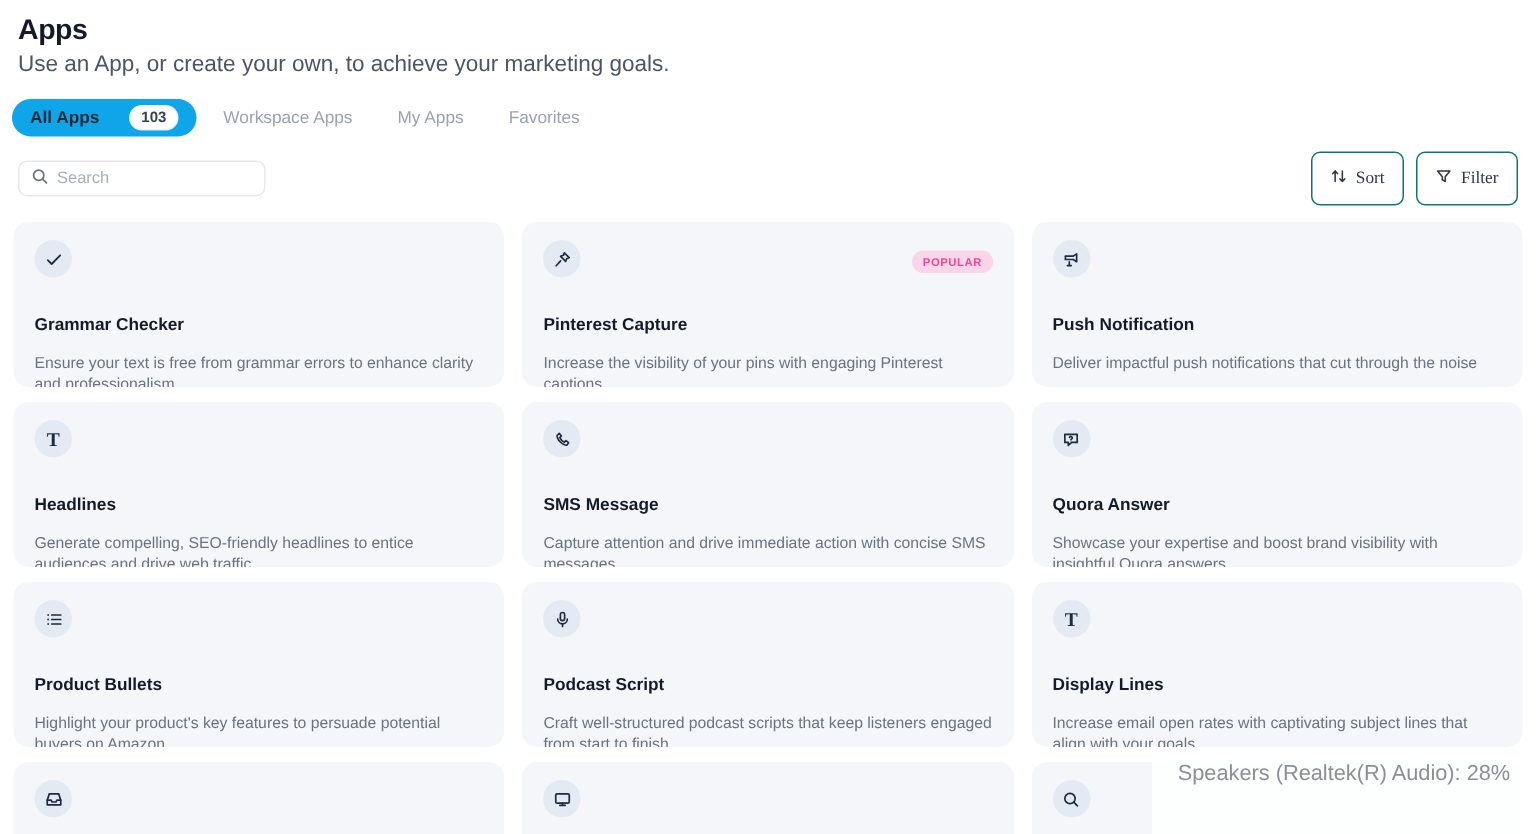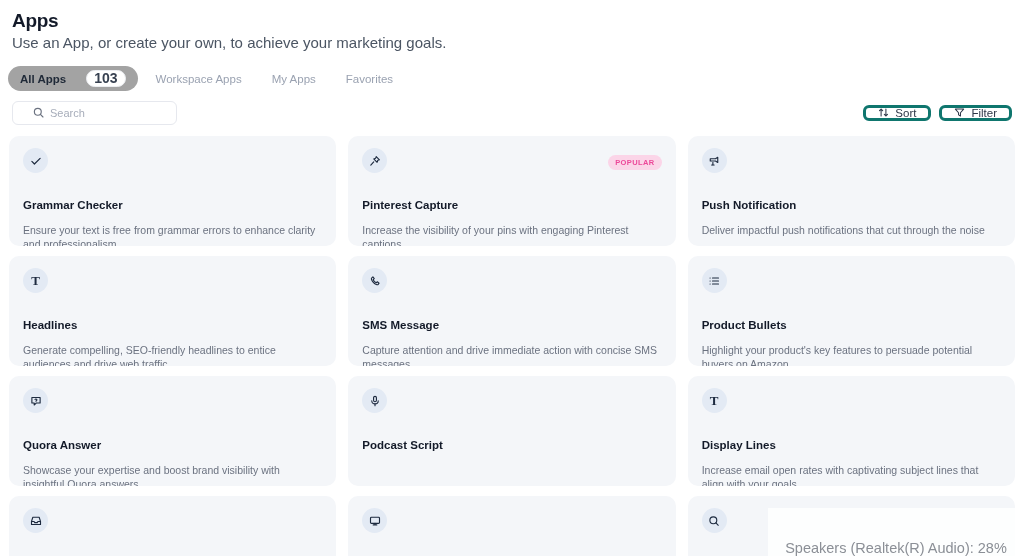--- a/index.html
+++ b/index.html
@@ -27,51 +27,51 @@
     display: flex; align-items: center; gap: 6px;
     margin: 16px 0 0 8px;
   }
   .tab {
     display: flex; align-items: center; gap: 7px;
     height: 25px; padding: 0 12px;
     border-radius: 13px;
     font-size: 11.5px; color: #9aa2b1; cursor: pointer;
     white-space: nowrap;
   }
-  .tab.active { background: #a3a3a3; color: #1f2937; font-weight: 700; gap: 20px; }
+  .tab.active { background: #0ea5e9; color: #1f2937; font-weight: 700; gap: 20px; }
   .tab .count {
     background: #ffffff; color: #374151; font-weight: 600;
-    font-size: 14px; border-radius: 9px;
+    font-size: 10px; border-radius: 9px;
     padding: 2px 7px; line-height: 11px;
     border: 1px solid #eceef2;
   }
 
   
   .toolbar {
     display: flex; align-items: center; justify-content: space-between;
     margin: 10px 12px 0 12px;
   }
   .search {
     position: relative; width: 165px; height: 24px;
     border: 1px solid #e6e8ee; border-radius: 6px; background: #fff;
-    display: flex; align-items: center; padding: 0 20px; gap: 6px;
+    display: flex; align-items: center; padding: 0 8px; gap: 6px;
   }
   .search input {
     border: none; outline: none; width: 100%;
     font-size: 11px; color: #2b3445; background: transparent;
     font-family: "Liberation Sans", sans-serif;
   }
   .search input::placeholder { color: #a7adba; }
   .tool-btns { display: flex; gap: 8px; }
   .tbtn {
     display: flex; align-items: center; gap: 6px;
-    height: 16px; padding: 0 12px;
-    border: 3px solid #0f766e; border-radius: 6px;
+    height: 36px; padding: 0 12px;
+    border: 1px solid #0f766e; border-radius: 6px;
     background: #fff; font-size: 11.5px; color: #2e3748;
-    cursor: pointer; font-family: Liberation Sans, sans-serif;
+    cursor: pointer; font-family: Liberation Serif, serif;
   }
 
   
   .grid {
     margin: 11px 9px 0 9px;
     display: grid;
     grid-template-columns: repeat(3, 1fr);
     gap: 10px 12px;
   }
   .card {
@@ -109,21 +109,21 @@
     background: #fbd5e8; color: #ec4899;
     font-size: 7.5px; font-weight: 700; letter-spacing: 0.4px;
     padding: 3px 7px; border-radius: 8px; line-height: 9px;
   }
 
   
   .osd {
     position: absolute; right: 0; bottom: 0;
     width: 256px; height: 48px;
     background: rgba(255,255,255,0.82);
-    display: flex; align-items: flex-end; justify-content: center;
+    display: flex; align-items: flex-start; justify-content: center;
     font-size: 14.5px; color: #8b8f96;
     pointer-events: none;
   }
 </style>
 </head>
 <body>
 
 <div class="page">
 
   <div class="hdr">
@@ -222,49 +222,50 @@
           <svg width="12" height="12" viewBox="0 0 16 16" fill="none" stroke="#1d2a3f" stroke-width="1.5" stroke-linecap="round" stroke-linejoin="round">
             <path d="M5.2 2.6l1.8 2.3-1.4 1.4a8 8 0 004.1 4.1l1.4-1.4 2.3 1.8-1.4 2c-.6.7-3.6-.2-6-2.6s-3.3-5.4-2.6-6z"></path>
           </svg>
         </div>
         <div class="card-title">SMS Message</div>
         <div class="card-desc">Capture attention and drive immediate action with concise SMS messages</div>
       </div>
       <div class="card">
         <div class="badge-icon">
           <svg width="12" height="12" viewBox="0 0 16 16" fill="none" stroke="#1d2a3f" stroke-width="1.5" stroke-linecap="round" stroke-linejoin="round">
+            <path d="M2.5 3.4h11v7.2H8.6L5.6 13.3v-2.7H2.5z"></path>
+            <path d="M6.7 6.1a1.3 1.3 0 012.5.4c0 .9-1.2 1-1.2 1.8"></path>
+            <circle cx="8" cy="9.4" r=".35" fill="#1d2a3f" stroke="none"></circle>
+          </svg>
+        </div>
+        <div class="card-title">Quora Answer</div>
+        <div class="card-desc">Showcase your expertise and boost brand visibility with insightful Quora answers</div>
+      </div>
+      <div class="card">
+        <div class="badge-icon">
+          <svg width="12" height="12" viewBox="0 0 16 16" fill="none" stroke="#1d2a3f" stroke-width="1.5" stroke-linecap="round" stroke-linejoin="round">
             <path d="M6 4h8M6 8h8M6 12h8"></path>
             <circle cx="2.8" cy="4" r=".8" fill="#1d2a3f" stroke="none"></circle>
             <circle cx="2.8" cy="8" r=".8" fill="#1d2a3f" stroke="none"></circle>
             <circle cx="2.8" cy="12" r=".8" fill="#1d2a3f" stroke="none"></circle>
           </svg>
         </div>
         <div class="card-title">Product Bullets</div>
         <div class="card-desc">Highlight your product's key features to persuade potential buyers on Amazon</div>
       </div>
       <div class="card">
         <div class="badge-icon">
           <svg width="12" height="12" viewBox="0 0 16 16" fill="none" stroke="#1d2a3f" stroke-width="1.5" stroke-linecap="round" stroke-linejoin="round">
-            <path d="M2.5 3.4h11v7.2H8.6L5.6 13.3v-2.7H2.5z"></path>
-            <path d="M6.7 6.1a1.3 1.3 0 012.5.4c0 .9-1.2 1-1.2 1.8"></path>
-            <circle cx="8" cy="9.4" r=".35" fill="#1d2a3f" stroke="none"></circle>
-          </svg>
-        </div>
-        <div class="card-title">Quora Answer</div>
-        <div class="card-desc">Showcase your expertise and boost brand visibility with insightful Quora answers</div>
-      </div>
-      <div class="card">
-        <div class="badge-icon">
-          <svg width="12" height="12" viewBox="0 0 16 16" fill="none" stroke="#1d2a3f" stroke-width="1.5" stroke-linecap="round" stroke-linejoin="round">
             <rect x="6.1" y="1.8" width="3.8" height="7.2" rx="1.9"></rect>
             <path d="M3.7 7.6a4.3 4.3 0 008.6 0"></path>
             <path d="M8 11.9v2.3"></path>
           </svg>
         </div>
         <div class="card-title">Podcast Script</div>
+        <div class="card-desc">Craft well-structured podcast scripts that keep listeners engaged from start to finish</div>
       </div>
       <div class="card">
         <div class="badge-icon">
           <span class="tglyph">T</span>
         </div>
         <div class="card-title">Display Lines</div>
         <div class="card-desc">Increase email open rates with captivating subject lines that align with your goals</div>
       </div>
       <div class="card">
         <div class="badge-icon">

